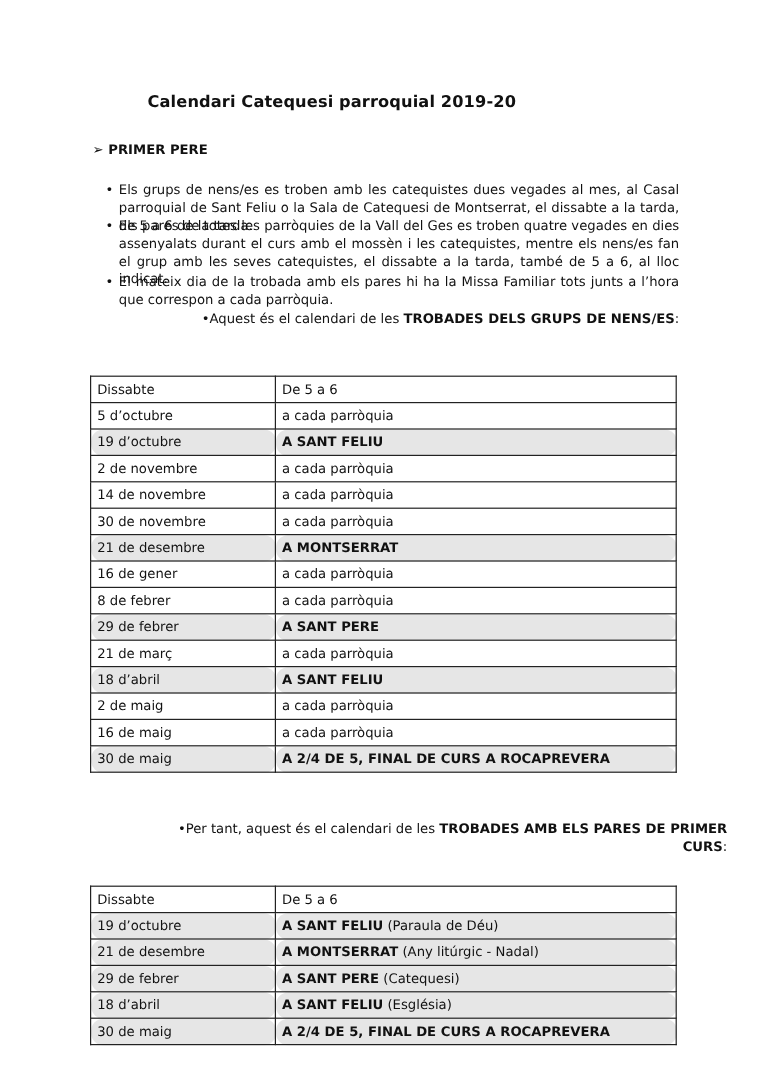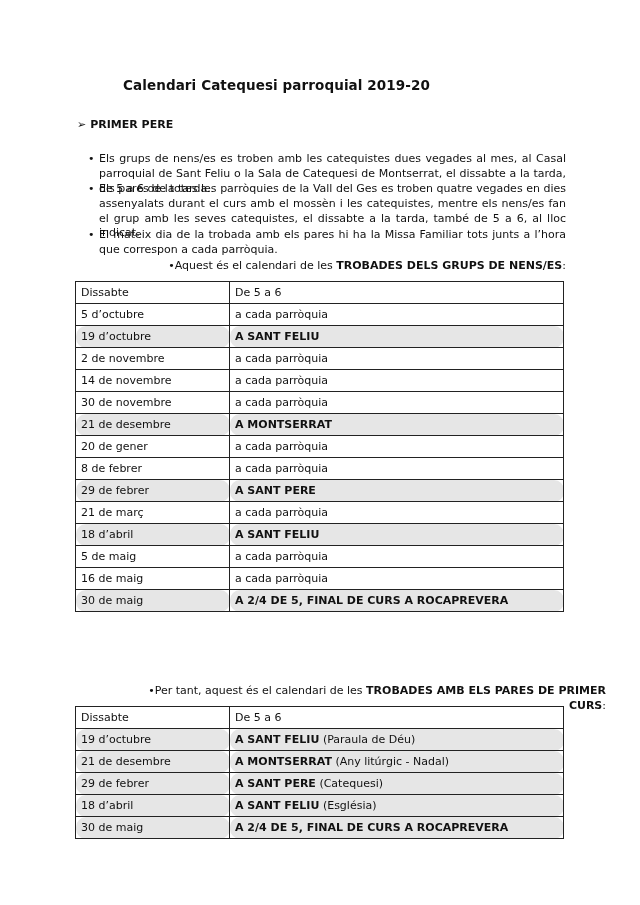--- a/index.html
+++ b/index.html
@@ -24,21 +24,21 @@
     .bullet-item .dot { display: inline-block; width: 11px; text-indent: 0; }
     .bullet-item.last { text-align: right; }
     #b1 { top: 152px; }
     #b2 { top: 182px; }
     #b3 { top: 228px; }
     #b4 { top: 259px; }
     #b5 { top: 684px; margin-left: 40px; }
     .single { padding-left: 10px; text-indent: -10px; }
     table.cal {
       position: absolute; left: 75px; width: 489px;
-      border-collapse: collapse; font-size: 11px;
+      border-collapse: collapse; font-size: 11px; margin-top: 32px;
     }
     table.cal td {
       border: 1.5px solid #222; height: 21px; padding: 0 0 0 5px;
       vertical-align: middle; line-height: 13px;
     }
     table.cal td.c1 { width: 148px; }
     table.cal tr.hl td { background: #e6e6e6; border-radius: 10px; }
     table.cal .strong { font-weight: bold; }
     #t1 { top: 281px; }
     #t2 { top: 706px; }
@@ -89,41 +89,41 @@
       </tr>
       <tr>
         <td class="c1">30 de novembre</td>
         <td>a cada parròquia</td>
       </tr>
       <tr class="hl">
         <td class="c1">21 de desembre</td>
         <td class="strong">A MONTSERRAT</td>
       </tr>
       <tr>
-        <td class="c1">20 de gener</td>
+        <td class="c1">16 de gener</td>
         <td>a cada parròquia</td>
       </tr>
       <tr>
         <td class="c1">8 de febrer</td>
         <td>a cada parròquia</td>
       </tr>
       <tr class="hl">
         <td class="c1">29 de febrer</td>
         <td class="strong">A SANT PERE</td>
       </tr>
       <tr>
         <td class="c1">21 de març</td>
         <td>a cada parròquia</td>
       </tr>
       <tr class="hl">
         <td class="c1">18 d’abril</td>
         <td class="strong">A SANT FELIU</td>
       </tr>
       <tr>
-        <td class="c1">5 de maig</td>
+        <td class="c1">2 de maig</td>
         <td>a cada parròquia</td>
       </tr>
       <tr>
         <td class="c1">16 de maig</td>
         <td>a cada parròquia</td>
       </tr>
       <tr class="hl">
         <td class="c1">30 de maig</td>
         <td class="strong">A 2/4 DE 5, FINAL DE CURS A ROCAPREVERA</td>
       </tr>

